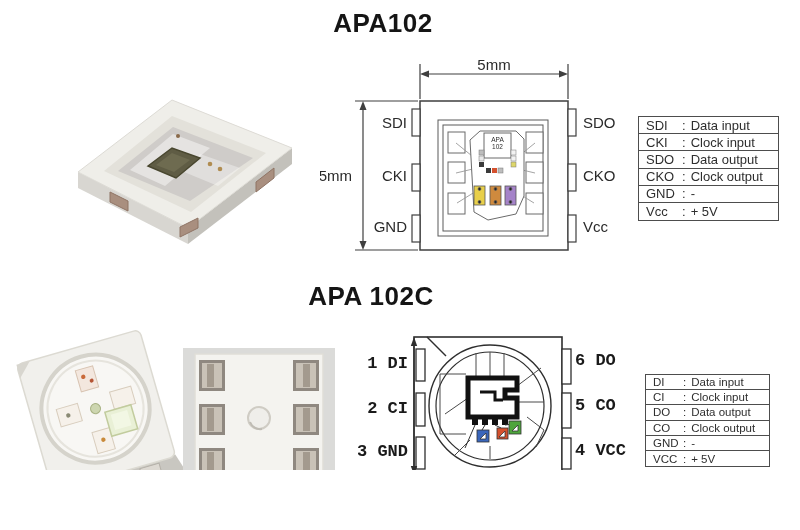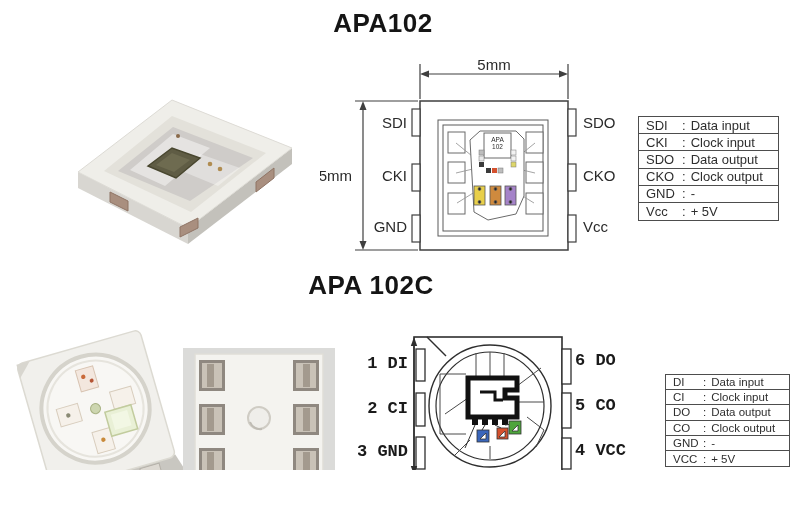--- a/index.html
+++ b/index.html
@@ -162,21 +162,21 @@
         <span class="sepc">:</span>
         <span class="desc">-</span>
       </div>
     <div class="prow">
         <span class="pin">Vcc</span>
         <span class="sepc">:</span>
         <span class="desc">+ 5V</span>
       </div>
   </div>
 
-  <div class="title" style="left:261px;top:270px;">APA 102C</div>
+  <div class="title" style="left:261px;top:281px;">APA 102C</div>
 
   <svg class="abs" style="left:8px;top:308px;" width="180" height="205" viewBox="0 0 180 205">
     <g transform="rotate(-16 90 102)">
       <polygon points="24,166 152,166 158,186 30,186" fill="#c9c7c1"></polygon>
       <rect x="42" y="170" width="20" height="14" fill="#ddd9d2" stroke="#b4b0a8" stroke-width="1"></rect>
       <rect x="78" y="170" width="20" height="14" fill="#ddd9d2" stroke="#b4b0a8" stroke-width="1"></rect>
       <rect x="114" y="170" width="20" height="14" fill="#ddd9d2" stroke="#b4b0a8" stroke-width="1"></rect>
       <rect x="24" y="36" width="128" height="132" rx="6" fill="#f1f0ec" stroke="#dcdad2" stroke-width="1.5"></rect>
       <polygon points="24,50 38,36 24,36" fill="#d8d6cf"></polygon>
       <circle cx="88" cy="100" r="54" fill="#f8f7f4" stroke="#d5d3cb" stroke-width="4"></circle>
@@ -298,21 +298,21 @@
     <g stroke="#2e2e2e" stroke-width="1.2">
       <line x1="421" y1="478" x2="421" y2="497"></line>
       <line x1="562" y1="478" x2="562" y2="497"></line>
       <line x1="427" y1="490" x2="556" y2="490"></line>
     </g>
     <polygon points="421,490 430,486.8 430,493.2" fill="#2e2e2e"></polygon>
     <polygon points="562,490 553,486.8 553,493.2" fill="#2e2e2e"></polygon>
     <text x="492" y="521" font-size="30" text-anchor="middle" letter-spacing="3" fill="#1f1f1f">5.0</text>
   </svg>
 
-  <div class="ptable t-bot" style="left:645px;top:374px;width:125px;margin-left:20px;">
+  <div class="ptable t-bot" style="left:645px;top:374px;width:125px;">
     <div class="prow">
         <span class="pin">DI</span>
         <span class="sepc">:</span>
         <span class="desc">Data input</span>
       </div>
     <div class="prow">
         <span class="pin">CI</span>
         <span class="sepc">:</span>
         <span class="desc">Clock input</span>
       </div>

